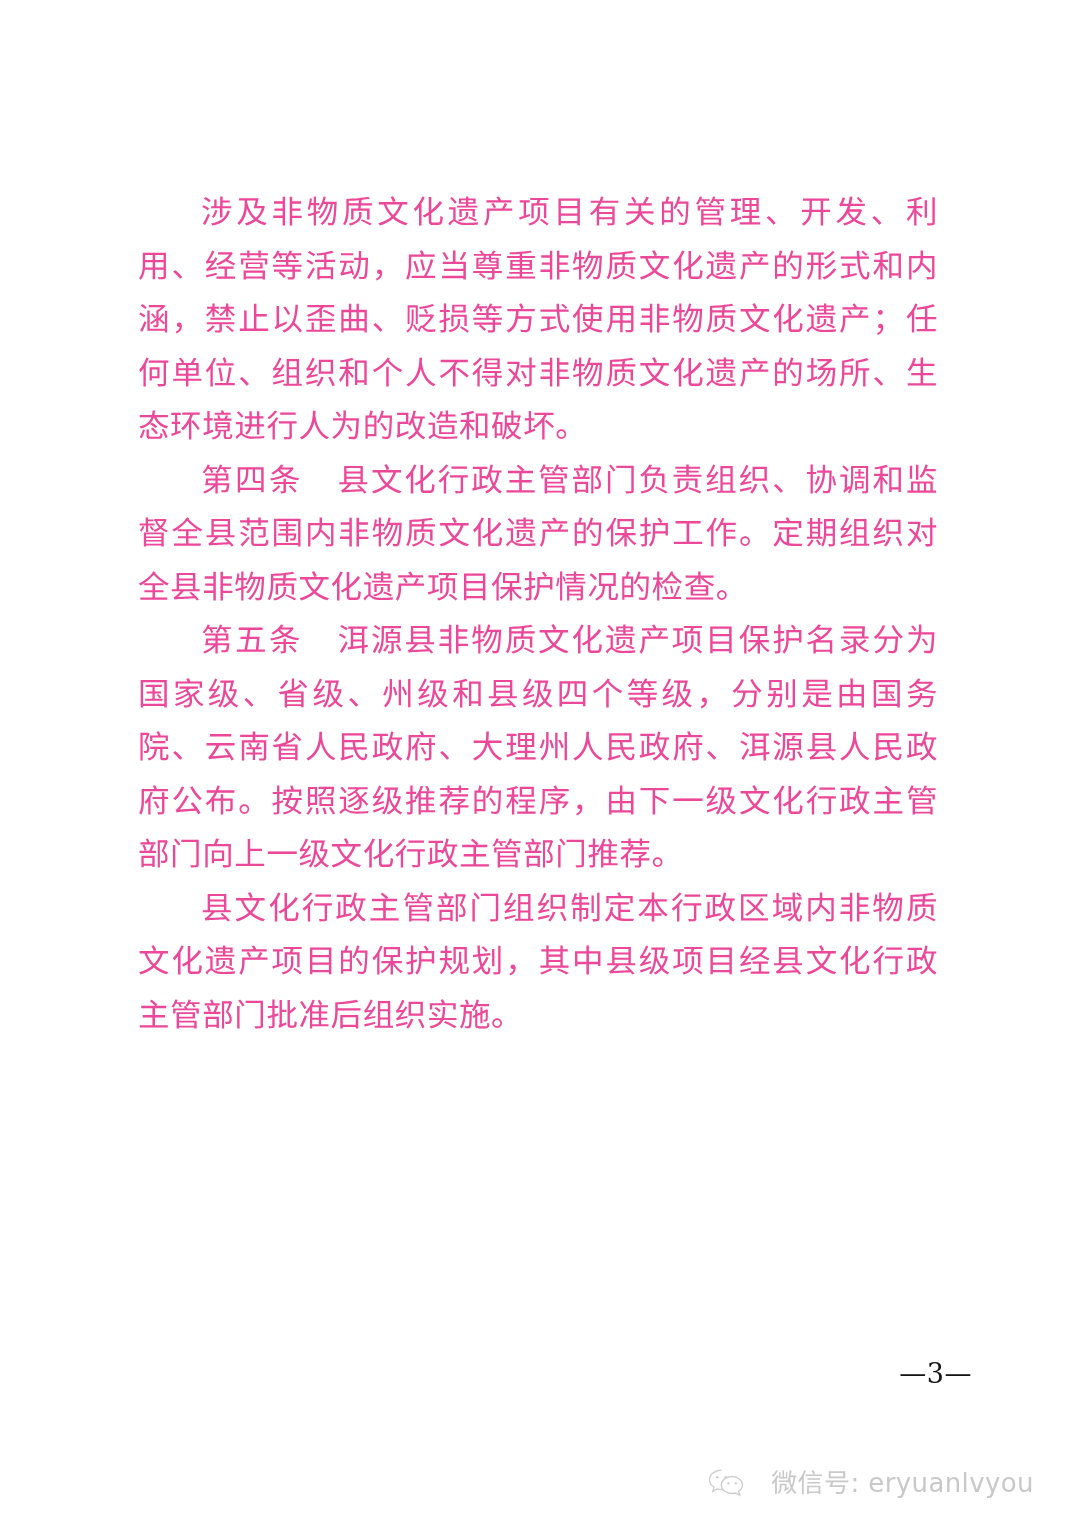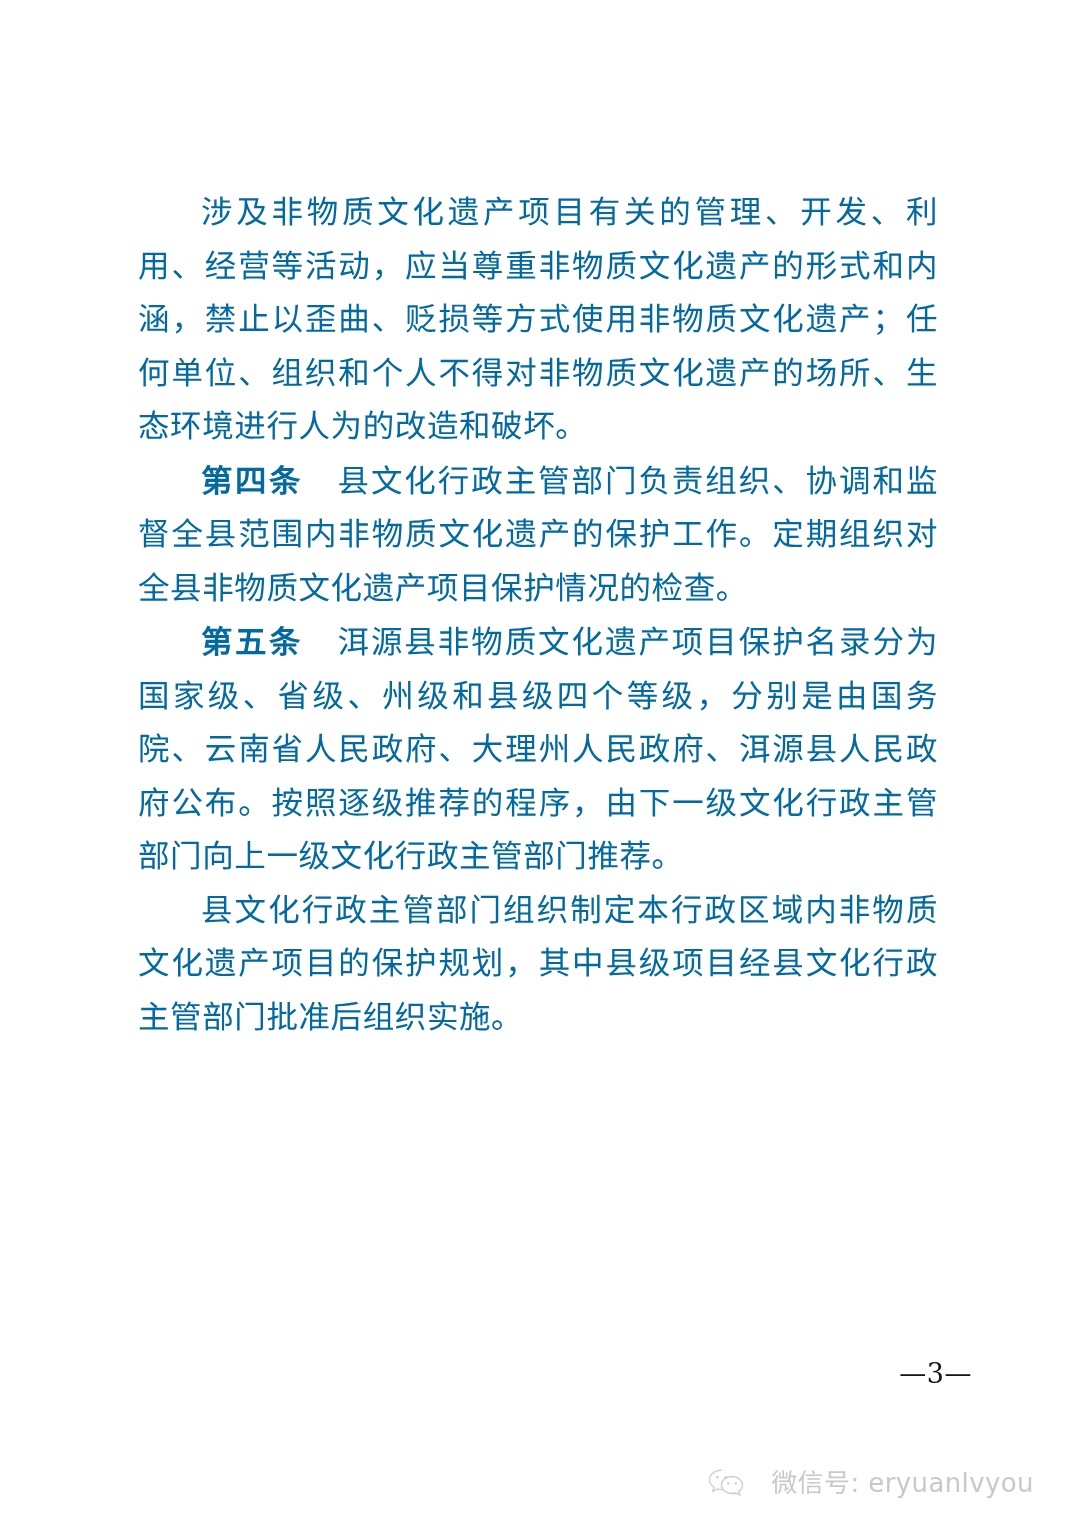--- a/index.html
+++ b/index.html
@@ -24,31 +24,31 @@
     position: absolute;
     left: 138px;
     top: 186px;
     width: 800px;
   }
 
   .para {
     margin: 0;
     font-size: 31.5px;
     line-height: 53.5px;
-    color: #0369a1;
+    color: #ec4899;
     text-align: justify;
     text-justify: inter-character;
     text-indent: 2em;
     letter-spacing: 0.6px;
     font-weight: 400;
     word-break: break-all;
   }
 
   .para .art-label {
-    font-weight: 700;
+    font-weight: 400;
     letter-spacing: 1.2px;
   }
 
   .para .art-gap {
     display: inline-block;
     width: 1.05em;
   }
 
   
   .page-number {

